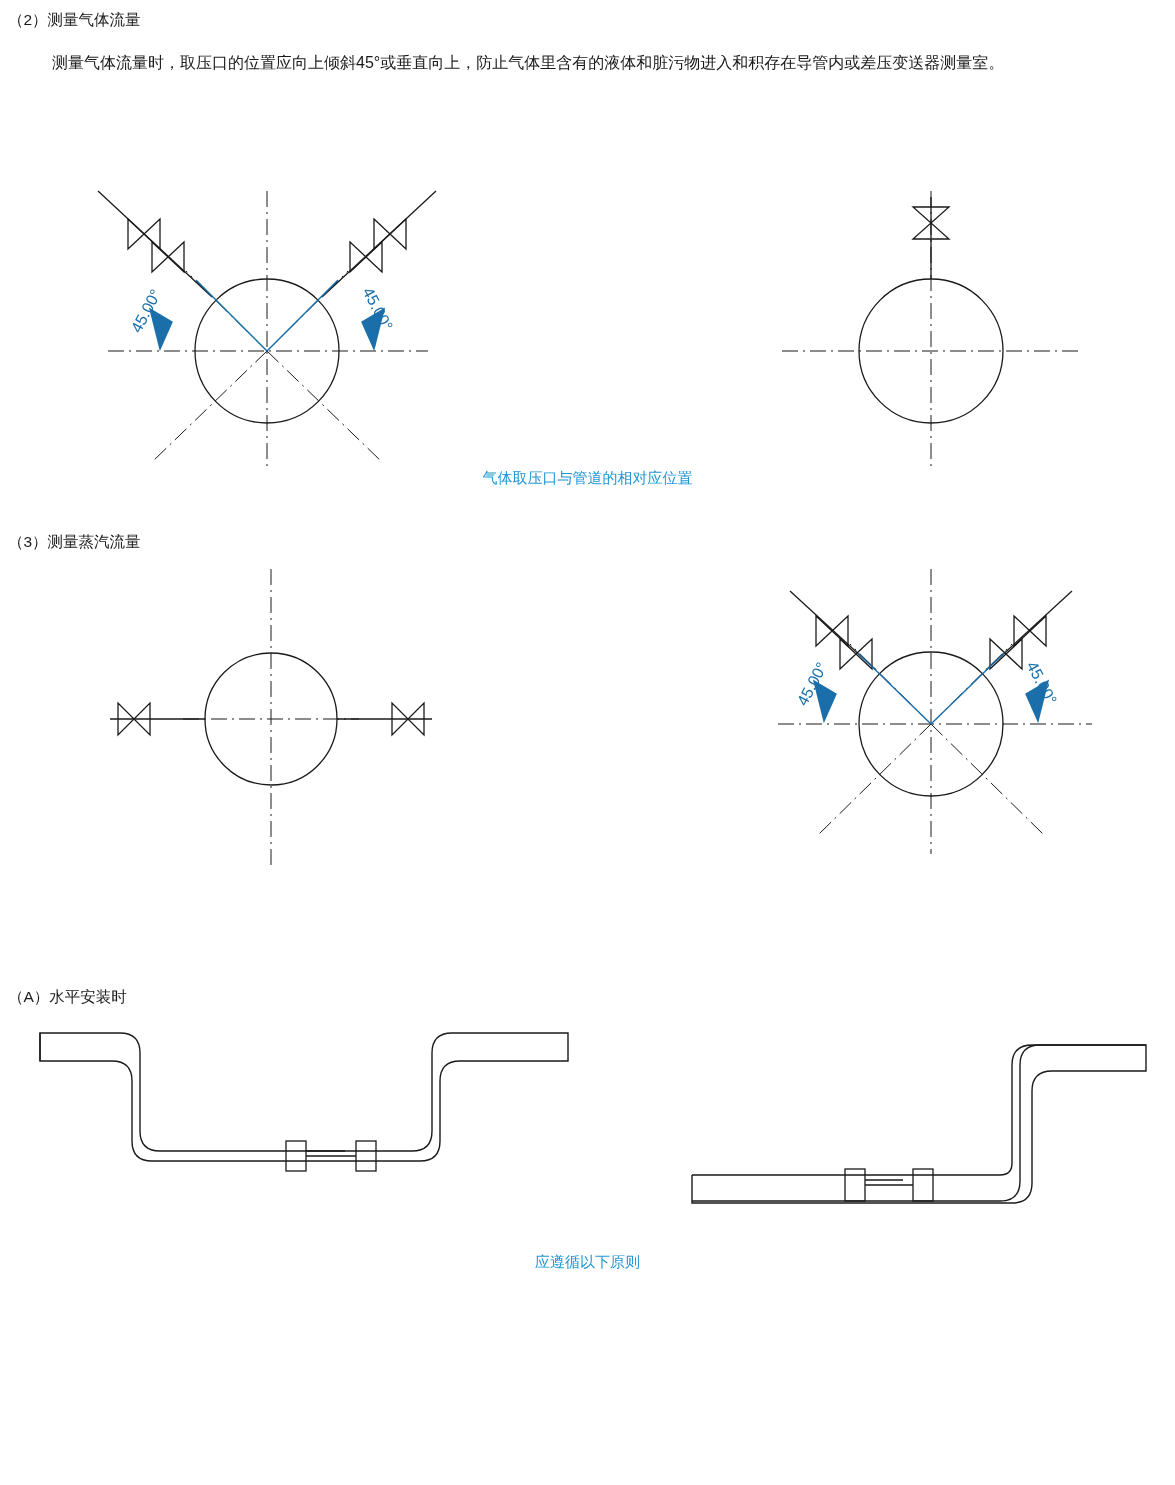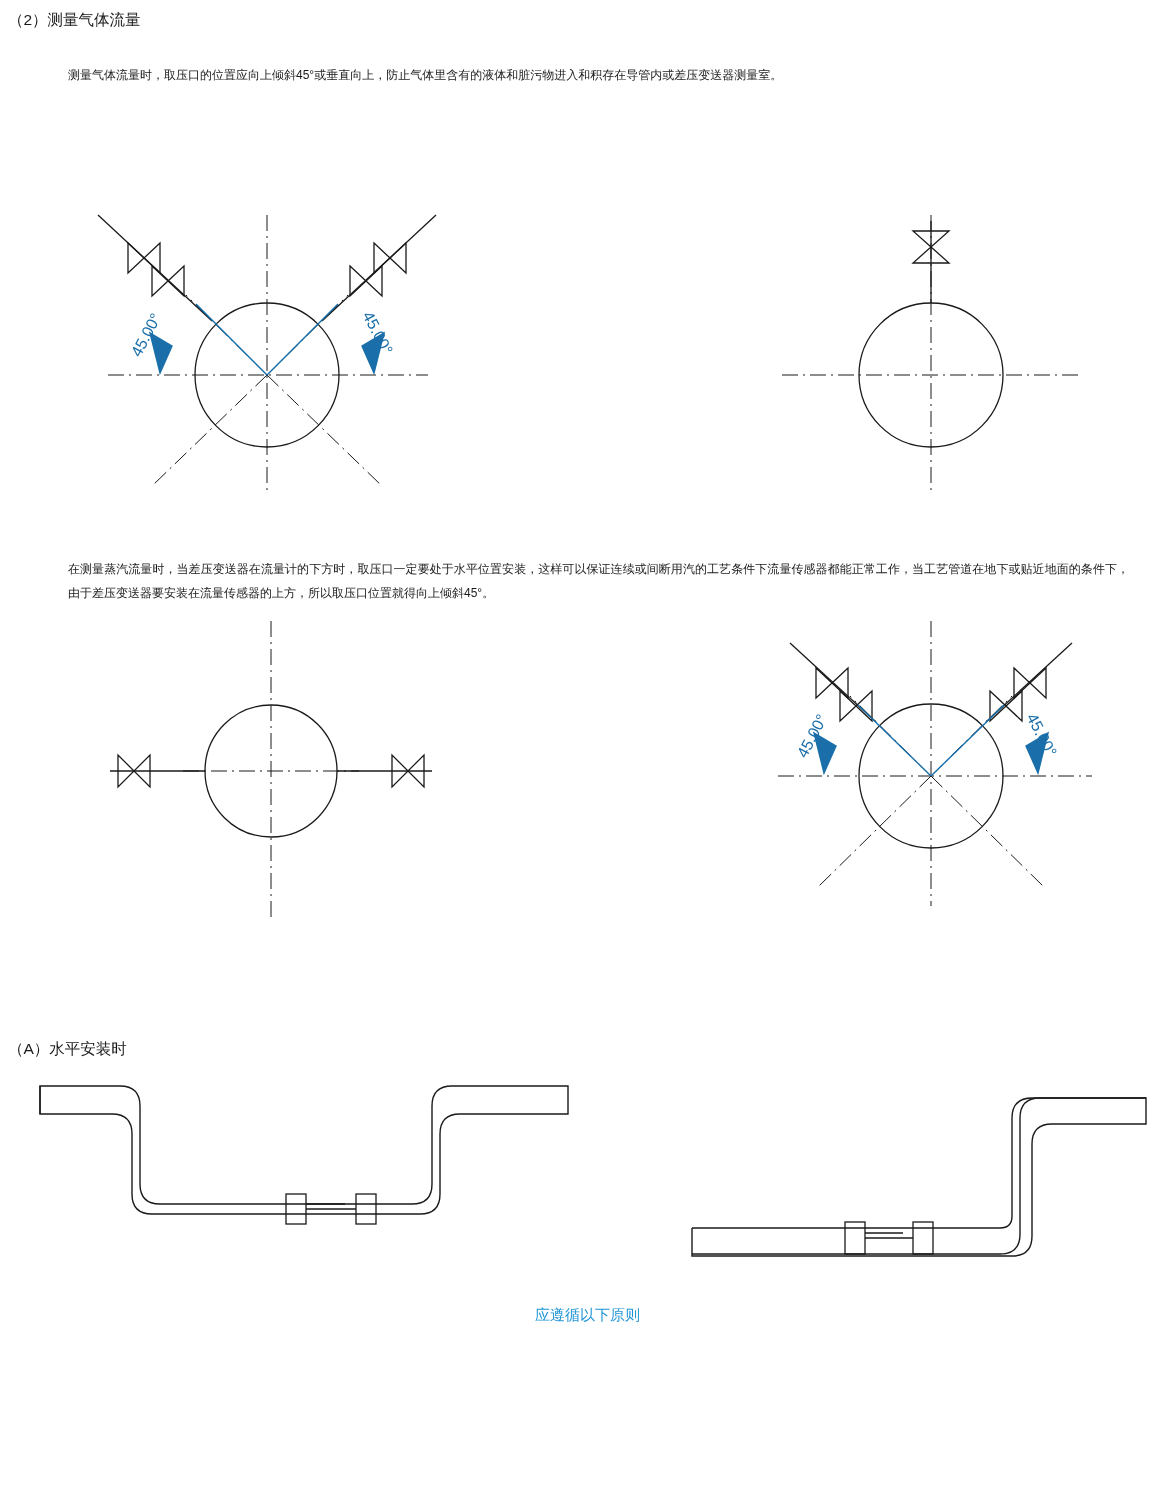--- a/index.html
+++ b/index.html
@@ -20,23 +20,23 @@
     box-sizing: border-box;
   }
   .head-line {
     font-size: 15.5px;
     line-height: 1.6;
     margin: 0;
     padding: 8px 0 0 8px;
     color: #1a1a1a;
   }
   .para {
-    font-size: 12px;
+    font-size: 16px;
     line-height: 2.0;
-    margin: 16px;
+    margin: 0;
     padding: 0 30px 0 52px;
     text-align: justify;
     color: #1a1a1a;
   }
   .caption {
     text-align: center;
     color: #2196d6;
     font-size: 15px;
     margin: 0;
     padding: 0;
@@ -110,28 +110,29 @@
         <g stroke="#1a1a1a" stroke-width="1" fill="none">
           <line x1="931" y1="112" x2="931" y2="400" stroke-dasharray="16,5,2,5"></line>
           <line x1="782" y1="272" x2="1080" y2="272" stroke-dasharray="16,5,2,5"></line>
         </g>
 
         <g stroke="#1a1a1a" stroke-width="1.3" fill="none">
           <line x1="931" y1="200" x2="931" y2="118"></line>
           <polygon points="913,128 949,128 913,160 949,160" fill="none"></polygon>
         </g>
       </svg>
+      <p class="caption">气体取压口与管道的相对应位置</p>
     </div>
   </div>
 
   <div class="spacer-lg"></div>
 
   <div>
-    <div class="spacer-sm"></div>
-    <p class="para">在测量蒸汽流量时，当差压变送器在流量计的下方时，取压口一定要处于水平位置安装，这样可以保证连续或间断用汽的工艺条件下流量传感器都能正常工作，当工艺管道在地下或贴近地面的条件下，由于差压变送器要安装在流量传感器的上方，所以取压口位置就得向上倾斜45°。</p>
+    <p class="head-line">（3）测量蒸汽流量</p>
+    <div class="spacer-sm"></div>
 
     <div class="figure">
       <svg width="1175" height="360" viewBox="0 0 1175 360">
 
         <g stroke="#1a1a1a" fill="none" stroke-width="1.3">
           <circle cx="271" cy="150" r="66"></circle>
         </g>
         <g stroke="#1a1a1a" stroke-width="1" fill="none">
           <line x1="271" y1="0" x2="271" y2="296" stroke-dasharray="16,5,2,5"></line>
           <line x1="183" y1="150" x2="359" y2="150" stroke-dasharray="16,5,2,5"></line>

